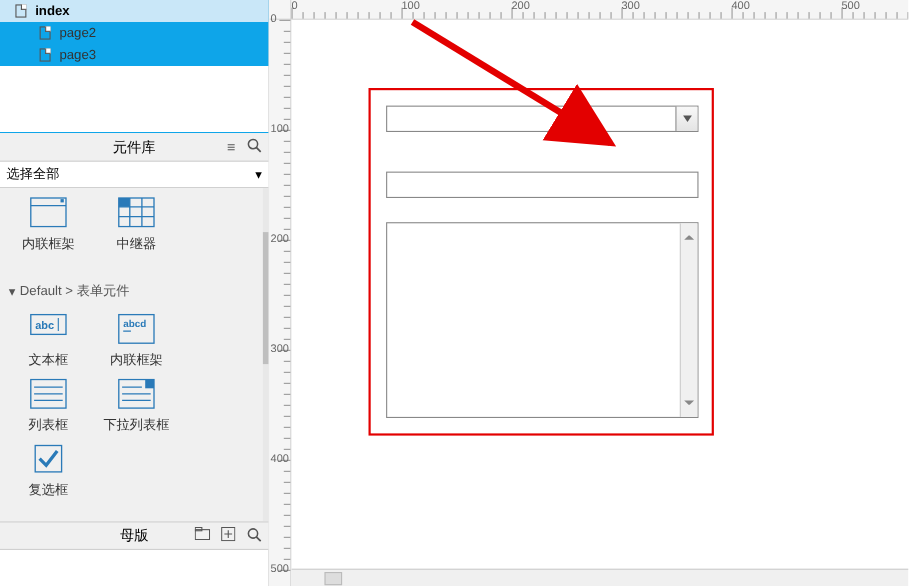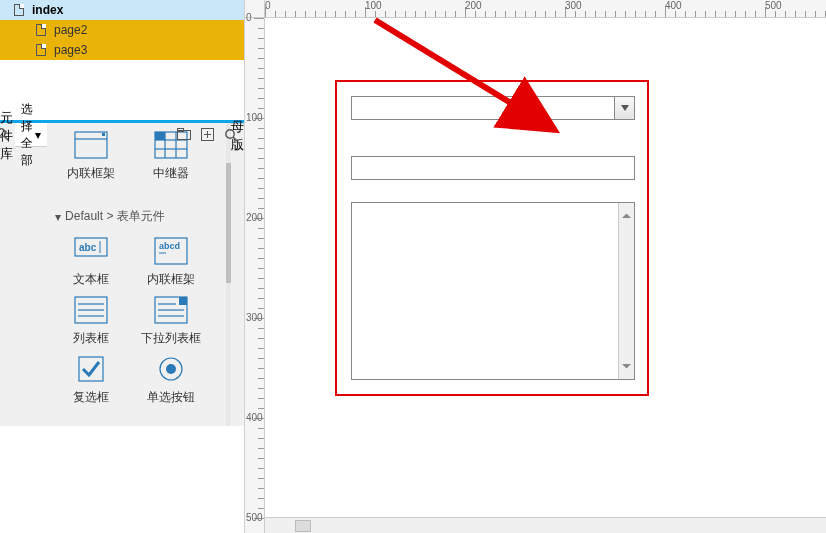--- a/index.html
+++ b/index.html
@@ -1,28 +1,28 @@
 <!DOCTYPE html>
 <html><head>
 <meta charset="utf-8">
 <style>
   * { box-sizing: border-box; margin: 0; padding: 0; font-family: "Microsoft YaHei", Arial, sans-serif; }
   body { width: 826px; height: 533px; overflow: hidden; background: #fff; position: relative; }
   .root { display: flex; width: 100%; height: 100%; }
   .left-col { width: 245px; height: 100%; display: flex; flex-direction: column; border-right: 1px solid #d0d0d0; }
   
-  .pages-panel { background: #eab308; text-align: right; }
+  .pages-panel { background: #0ea5e9; text-align: right; }
   .page-row { display: flex; align-items: center; height: 20px; padding-left: 14px; font-size: 12px; color: #333; cursor: pointer; }
   .page-row.selected { background: #c9e7f8; color: #000; font-weight: bold; }
   .page-icon { width: 10px; height: 12px; border: 1px solid #555; margin-right: 8px; position: relative; }
   .page-icon::after { content: ""; position: absolute; top: -1px; right: -1px; width: 4px; height: 4px; border-left: 1px solid #555; border-bottom: 1px solid #555; background: #fff; }
   .page-child { padding-left: 36px; }
   .pages-spacer { flex: none; height: 60px; }
   
-  .lib-panel { border-top: 3px solid #0ea5e9; background: #f0f0f0; display: flex; }
+  .lib-panel { border-top: 1px solid #0ea5e9; background: #f0f0f0; display: flex; flex-direction: column; }
   .lib-header { display: flex; align-items: center; justify-content: center; height: 26px; position: relative; background: #f0f0f0; border-bottom: 1px solid #d0d0d0; font-size: 13px; }
   .lib-header-tools { position: absolute; right: 6px; top: 0; height: 100%; display: flex; align-items: center; gap: 10px; color: #555; }
   .lib-select-row { display: flex; align-items: center; height: 24px; background: #fff; border-bottom: 1px solid #d0d0d0; font-size: 12px; padding: 0 6px; justify-content: space-between; }
   .lib-grid { display: flex; flex-wrap: wrap; padding: 8px 4px 12px 4px; background: #f0f0f0; }
   .widget-cell { width: 80px; display: flex; flex-direction: column; align-items: center; font-size: 12px; color: #333; cursor: grab; margin-bottom: 8px; }
   .widget-icon { width: 36px; height: 30px; margin-bottom: 4px; display: flex; justify-content: center; }
   .cat-label { font-size: 12px; color: #555; padding: 6px 8px 4px 8px; display: flex; align-items: center; gap: 4px; background: #f0f0f0; }
   .lib-scroll { position: relative; }
   .masters-header { border-top: 1px solid #d0d0d0; }
   .masters-tools { position: absolute; right: 6px; display: flex; gap: 10px; color: #555; }
@@ -173,29 +173,20 @@
               <span>下拉列表框</span>
             </div>
             <div class="widget-cell">
               <div class="widget-icon">
                 <svg width="28" height="28">
                   <rect x="2" y="2" width="24" height="24" stroke="#2a7ab8" fill="none" stroke-width="1.2"></rect>
                   <path d="M6 14 L12 20 L22 7" stroke="#2a7ab8" stroke-width="3" fill="none"></path>
                 </svg>
               </div>
               <span>复选框</span>
-            </div>
-            <div class="widget-cell">
-              <div class="widget-icon">
-                <svg width="28" height="28">
-                  <circle cx="14" cy="14" r="11" stroke="#2a7ab8" fill="none" stroke-width="1.2"></circle>
-                  <circle cx="14" cy="14" r="5" fill="#2a7ab8"></circle>
-                </svg>
-              </div>
-              <span>单选按钮</span>
             </div>
           </div>
         <div class="side-scroll">
             <div class="side-thumb" style="top:40px;height:120px"></div>
           </div>
       </div>
 
       <div class="lib-header masters-header" style="justify-content:center;position:relative;">
         <span>母版</span>
         <div class="masters-tools">

